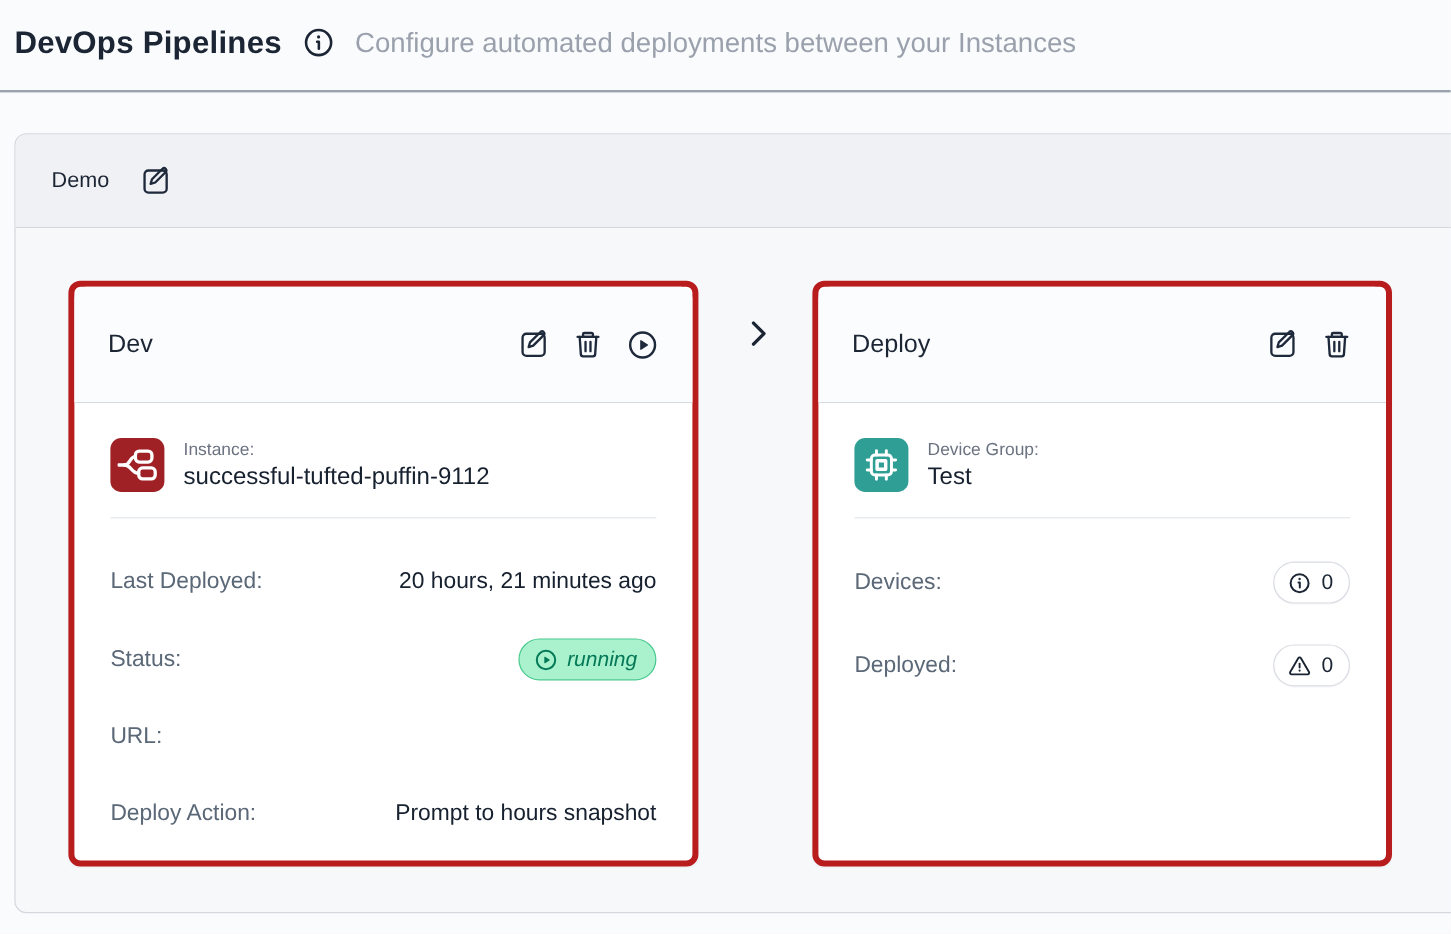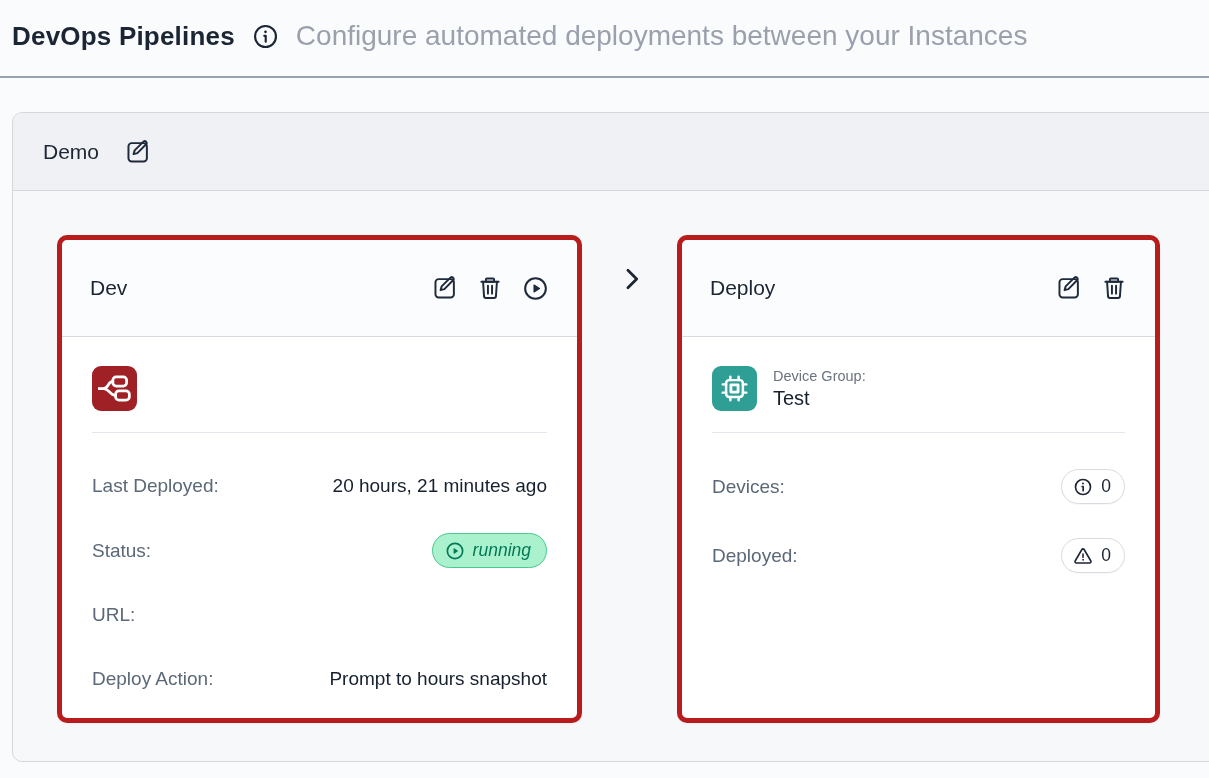--- a/index.html
+++ b/index.html
@@ -10,40 +10,40 @@
     color: #1e293b;
   }
   
   .page-header {
     display: flex; align-items: center; gap: 15px;
     padding: 20px 12px 24px 12px;
     border-bottom: 2px solid #9aa2ad;
   }
   .page-title { font-size: 26px; font-weight: 700; color: #1b2534; letter-spacing: .2px; }
   .page-info-icon { width: 27px; height: 27px; color: #1b2534; flex: 0 0 auto; margin-left: 2px; }
-  .page-subtitle { font-size: 28px; font-weight: 400; color: #9aa1ac; margin-left: 2px; }
+  .page-subtitle { font-size: 23px; font-weight: 400; color: #9aa1ac; margin-left: 2px; }
 
   
   .panel {
     margin: 34px 0 0 12px;
     margin-right: -26px;            
     border: 1px solid #d4d8dd;
     border-radius: 10px;
     background: #f7f8fa;
     height: 650px;
   }
   .panel-header {
     display: flex; align-items: center; gap: 26px;
     background: #f0f1f4;
     border-bottom: 1px solid #d4d8dd;
     border-radius: 10px 10px 0 0;
     padding: 0 30px;
     height: 78px;
   }
-  .panel-title { font-size: 21px; color: #1b2534; }
+  .panel-title { font-size: 18px; color: #1b2534; }
   .icon-btn {
     background: none; border: none; padding: 0; cursor: pointer;
     color: #1e293b; display: inline-flex; align-items: center; justify-content: center;
   }
   .icon-btn svg { display: block; }
 
   .panel-body {
     display: flex; align-items: flex-start;
     padding: 44px 44px 40px 44px;
   }
@@ -193,20 +193,24 @@
         <div class="entity-row">
           <span class="entity-icon entity-icon-instance">
             <svg viewBox="0 0 24 24" width="33" height="33" fill="none" stroke="currentColor" stroke-width="2" stroke-linecap="round" stroke-linejoin="round">
               <rect x="10.8" y="3.6" width="10" height="6.6" rx="2.3"></rect>
               <rect x="12.8" y="13.8" width="10" height="6.6" rx="2.3"></rect>
               <path d="M0.6 12h3.6"></path>
               <path d="M4.2 12c3.5 0 3-5.1 6.6-5.1"></path>
               <path d="M4.2 12c3.9 0 4.4 5.1 8.6 5.1"></path>
             </svg>
           </span>
+          <span>
+            <div class="entity-label">Instance:</div>
+            <div class="entity-name">successful-tufted-puffin-9112</div>
+          </span>
         </div>
 
         <hr class="body-divider">
 
         <div class="kv-row">
           <span class="kv-label">Last Deployed:</span>
           <span class="kv-value">20 hours, 21 minutes ago</span>
         </div>
 
         <div class="kv-row">

